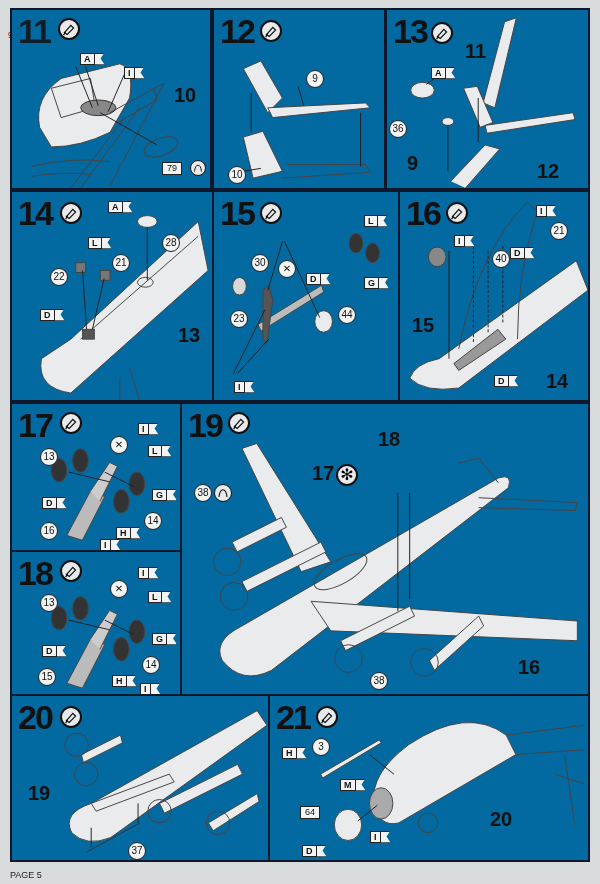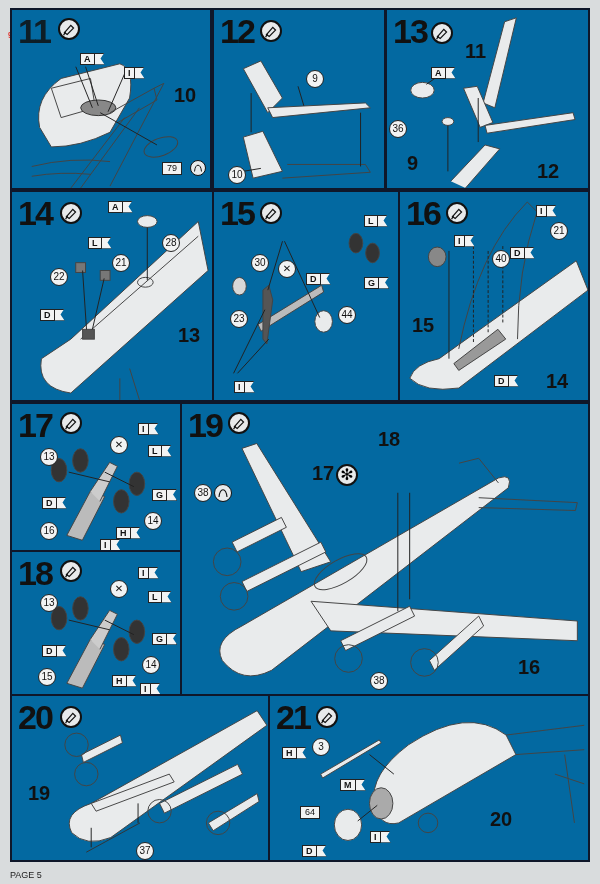--- a/index.html
+++ b/index.html
@@ -418,21 +418,21 @@
     </g>
   </svg>
   <span class="step">20</span>
   <span class="glue" style="left:48px;top:10px;">
       <svg viewBox="0 0 20 20">
         <path d="M5 14 L12 6 L15 9 L8 16 Z" fill="none" stroke="#111" stroke-width="1.4"></path>
         <path d="M6 13 L4 17" stroke="#111" stroke-width="1.4"></path>
       </svg>
     </span>
   <span class="partnum" style="left:16px;top:86px;">19</span>
-  <span class="circ" style="left:124px;top:146px;">37</span>
+  <span class="circ" style="left:116px;top:146px;">37</span>
 </div>
 
 <div class="panel" style="left:268px;top:694px;width:322px;height:168px;">
   <svg class="drawing" viewBox="0 0 322 168">
     <g fill="none" stroke="#444" stroke-width="1">
       <path d="M105 110 Q100 80 140 50 Q200 10 240 40 L250 60 L130 130 Q110 135 105 110 Z" fill="#e9ebec"></path>
       <path d="M240 40 L320 30"></path>
         <path d="M250 60 L320 55"></path>
       <ellipse cx="112" cy="110" rx="12" ry="16" fill="#aaa"></ellipse>
       <path d="M50 80 L110 45 L112 48 L52 84 Z" fill="#e9ebec"></path>

